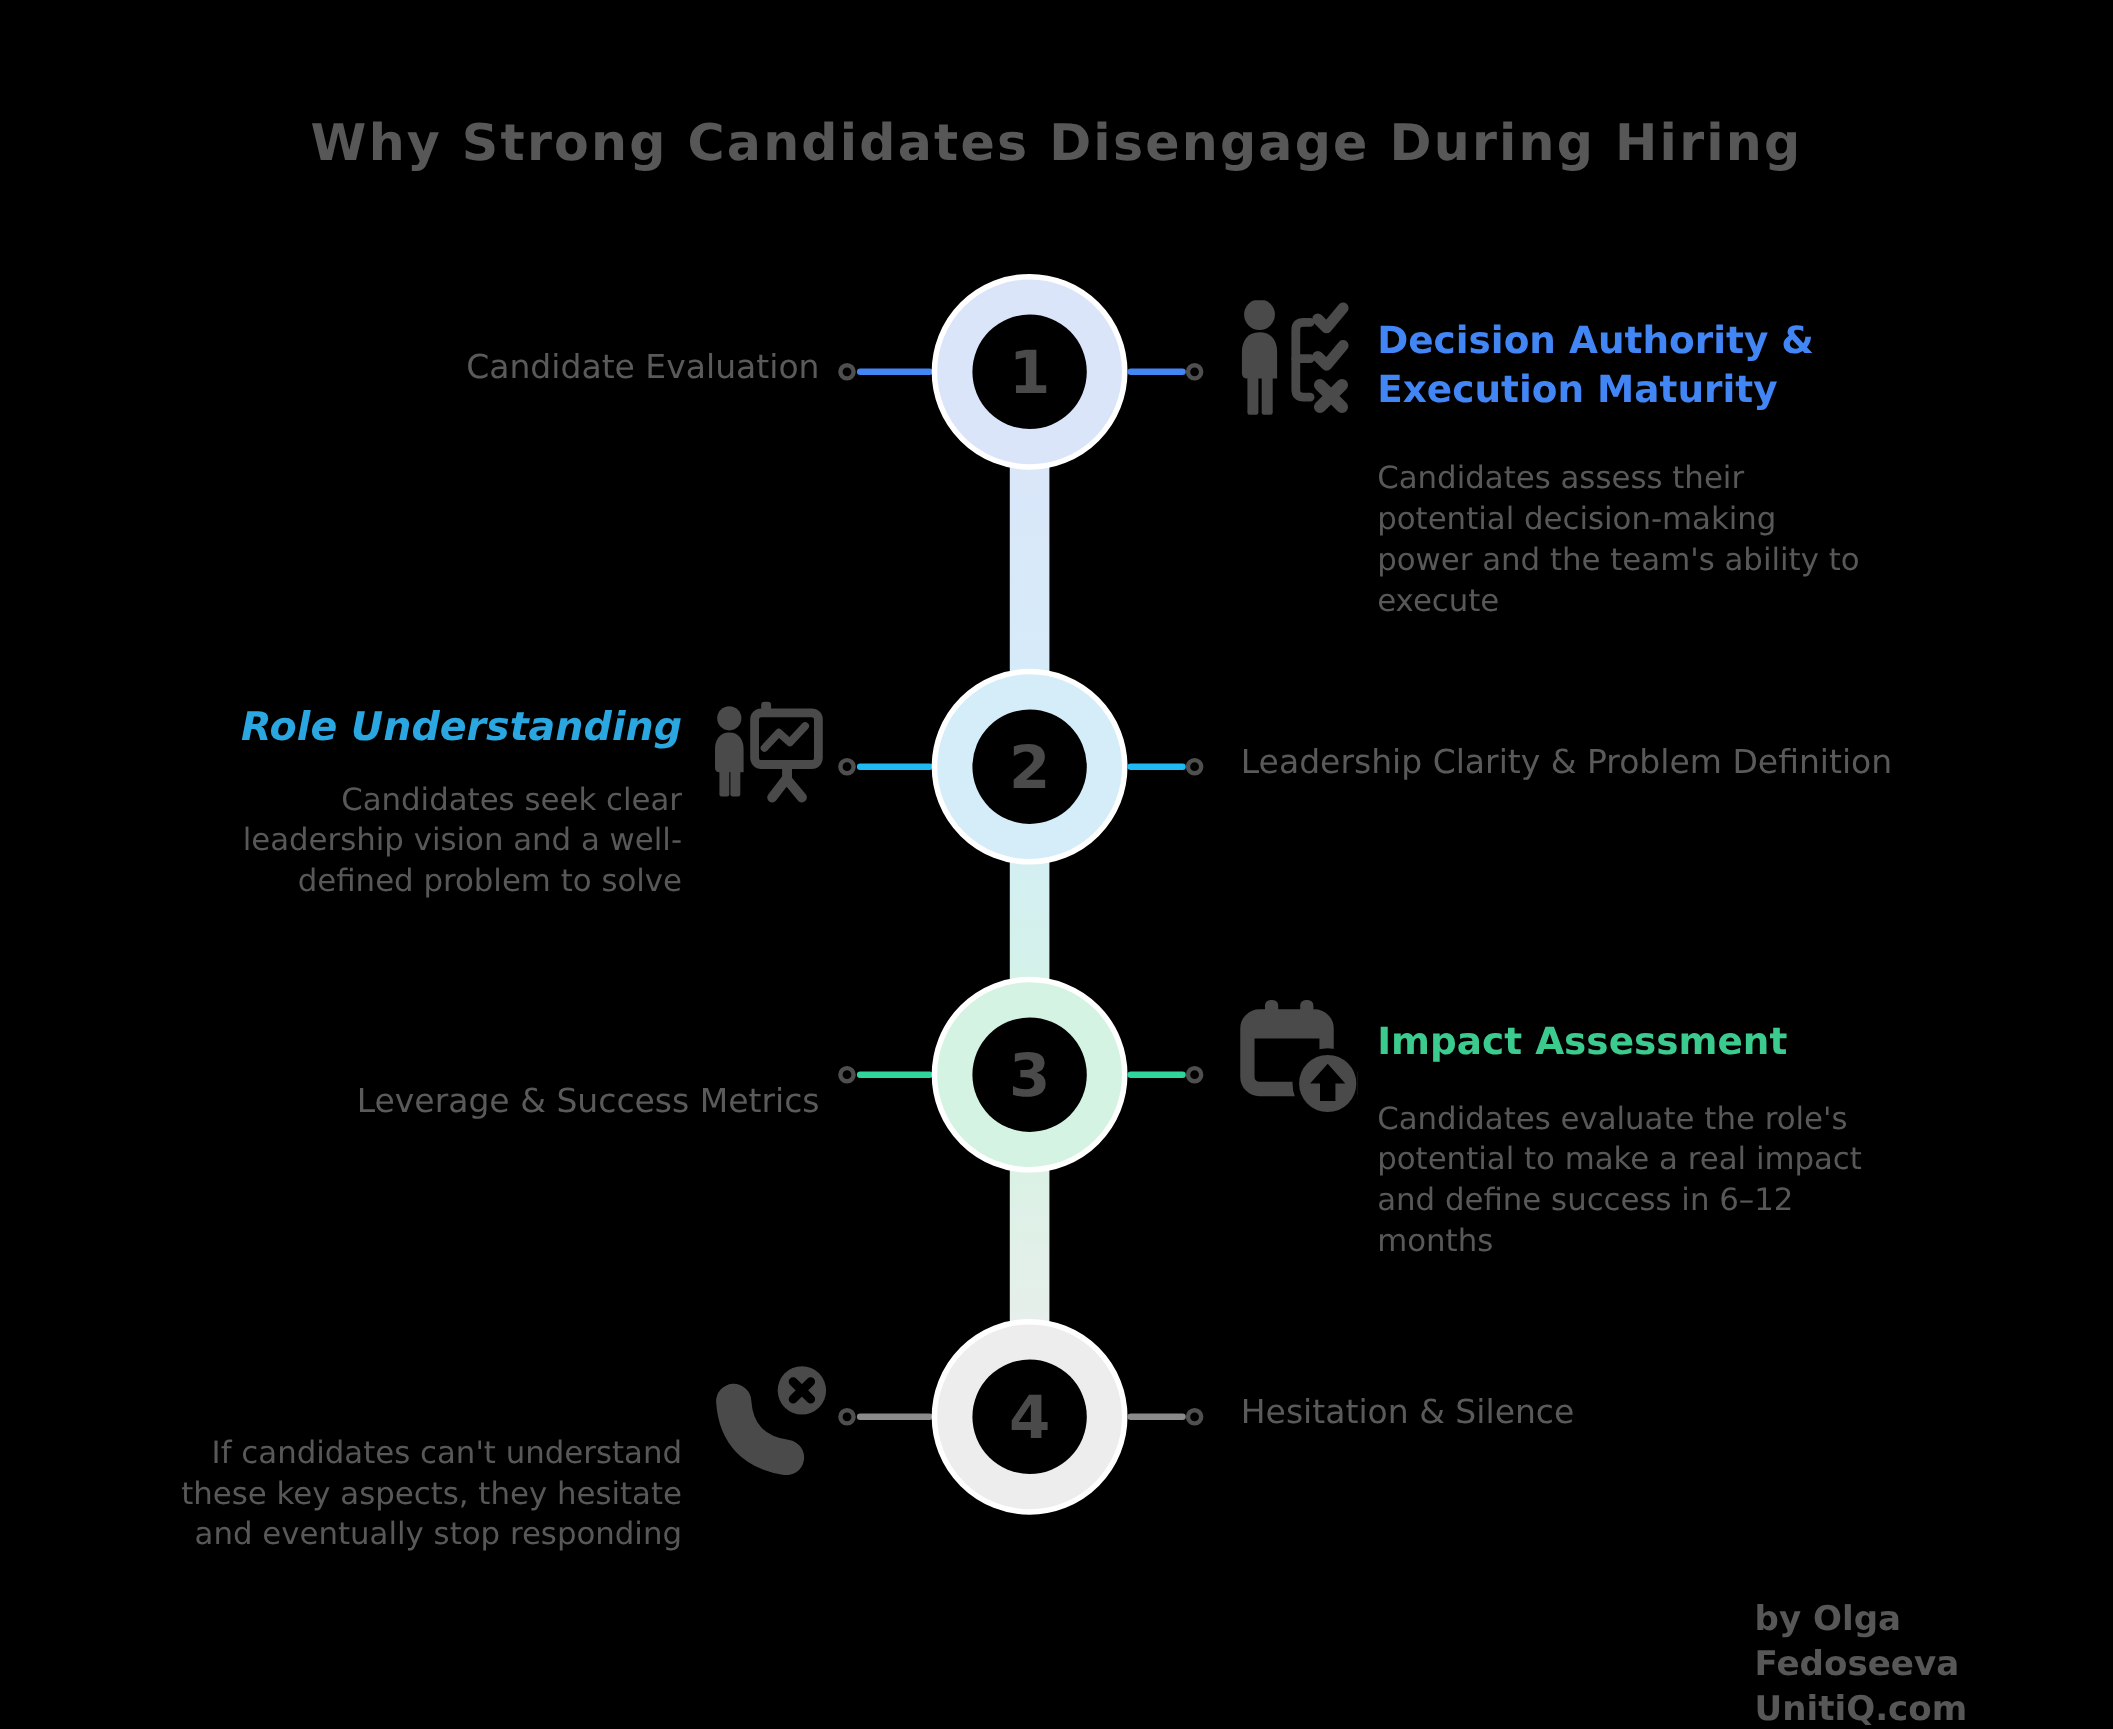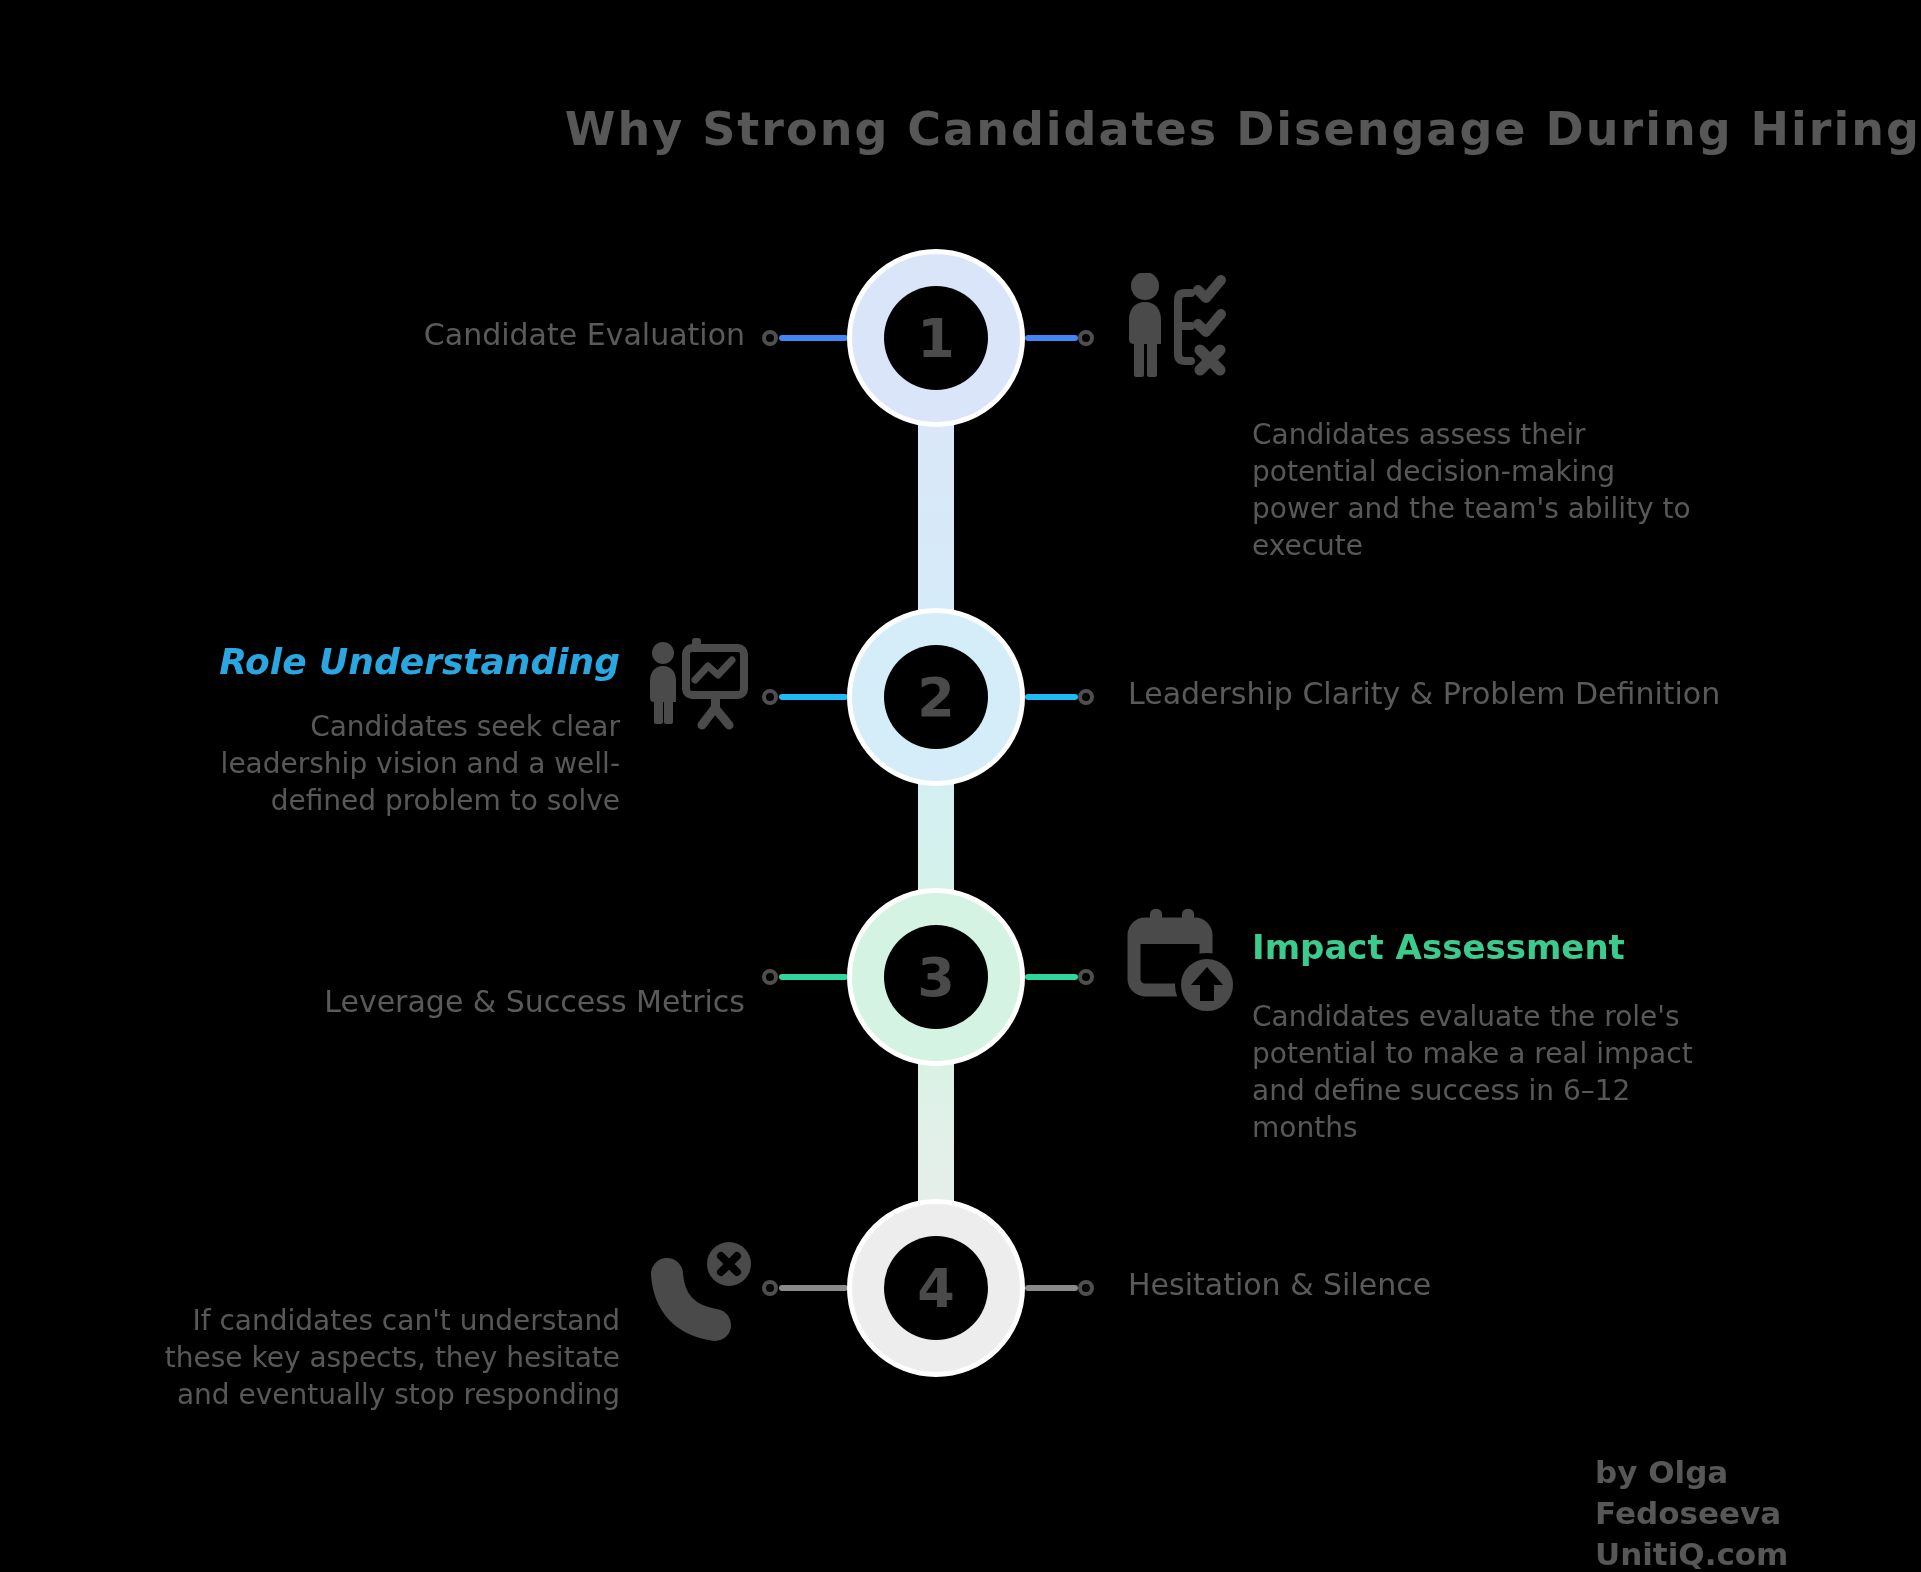--- a/index.html
+++ b/index.html
@@ -3,21 +3,21 @@
 <meta charset="utf-8">
 <style>
   html,body{margin:0;padding:0;background:#000;}
   #stage{
     position:relative;width:1921px;height:1572px;background:#000;overflow:hidden;
     font-family:"DejaVu Sans","Liberation Sans",sans-serif;
   }
   .abs{position:absolute;}
   
   .title{
-    left:0;right:0;top:102px;text-align:right;
+    left:0;right:0;top:102px;text-align:center;
     font-size:46px;font-weight:bold;letter-spacing:2px;color:#575757;
   }
   
   .vbar{
     left:918px;top:338px;width:36px;height:950px;
     background:linear-gradient(to bottom,#dbe5f9 0%,#d4edf9 38%,#d4f3e3 67%,#ededed 100%);
   }
   
   .node{
     width:178px;height:178px;border-radius:50%;border:5px solid #ffffff;
@@ -87,20 +87,22 @@
         <rect x="6" y="66" width="10" height="38" rx="2"></rect>
         <rect x="19" y="66" width="10" height="38" rx="2"></rect>
       </g>
       <path d="M63 20 L57 20 Q50 20 50 27 L50 81 Q50 88 57 88 L63 88" fill="none" stroke="#4a4a4a" stroke-width="8" stroke-linecap="round"></path>
       <path d="M50 53 L63 53" stroke="#4a4a4a" stroke-width="8" stroke-linecap="round"></path>
       <path d="M70 17 L78 25 L93 7" fill="none" stroke="#4a4a4a" stroke-width="10" stroke-linecap="round" stroke-linejoin="round"></path>
       <path d="M70 51 L78 59 L93 41" fill="none" stroke="#4a4a4a" stroke-width="10" stroke-linecap="round" stroke-linejoin="round"></path>
       <path d="M72 77 L92 97 M92 77 L72 97" stroke="#4a4a4a" stroke-width="11" stroke-linecap="round"></path>
     </svg>
   </div>
+  <div class="abs big-heading h-blue" style="left:1252px;top:288px;">Decision Authority &amp;
+Execution Maturity</div>
   <div class="abs desc" style="left:1252px;top:416px;">Candidates assess their
 potential decision-making
 power and the team's ability to
 execute</div>
 
   <div class="abs big-heading left-heading h-cyan" style="top:640px;">Role Understanding</div>
   <div class="abs desc desc-right" style="top:708px;">Candidates seek clear
 leadership vision and a well-
 defined problem to solve</div>
   <div class="abs icon" style="left:650px;top:636px;">

